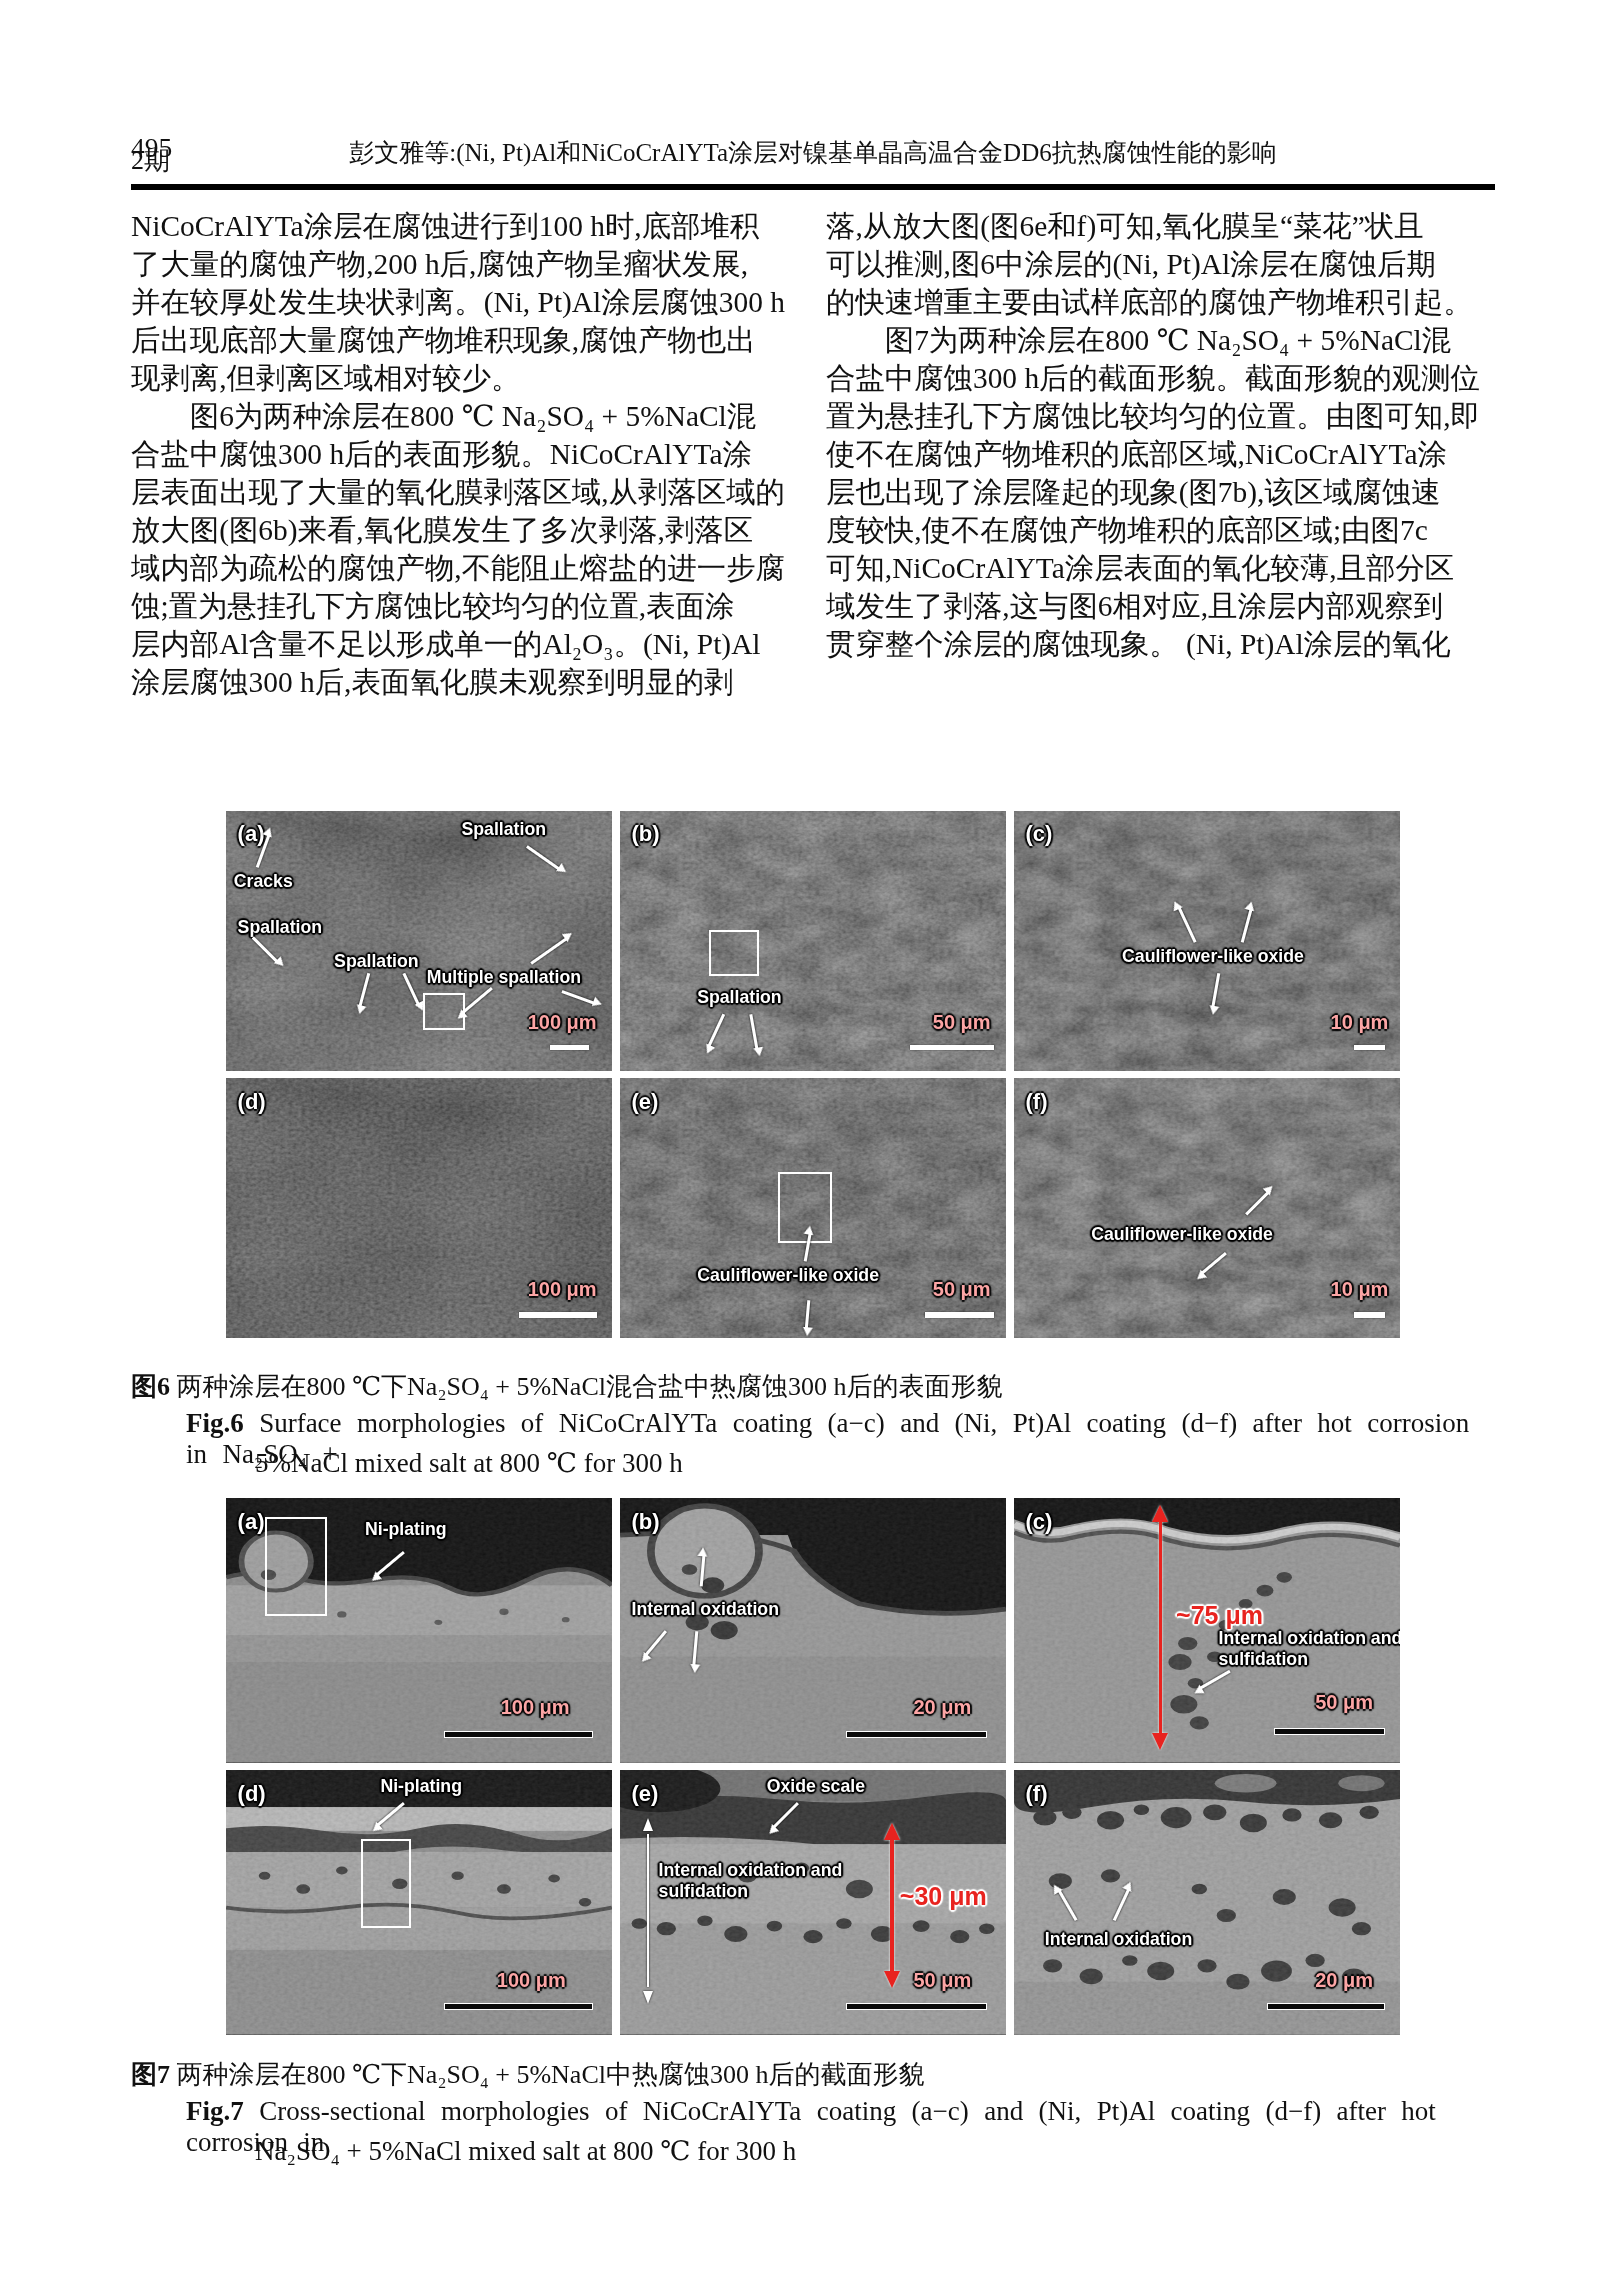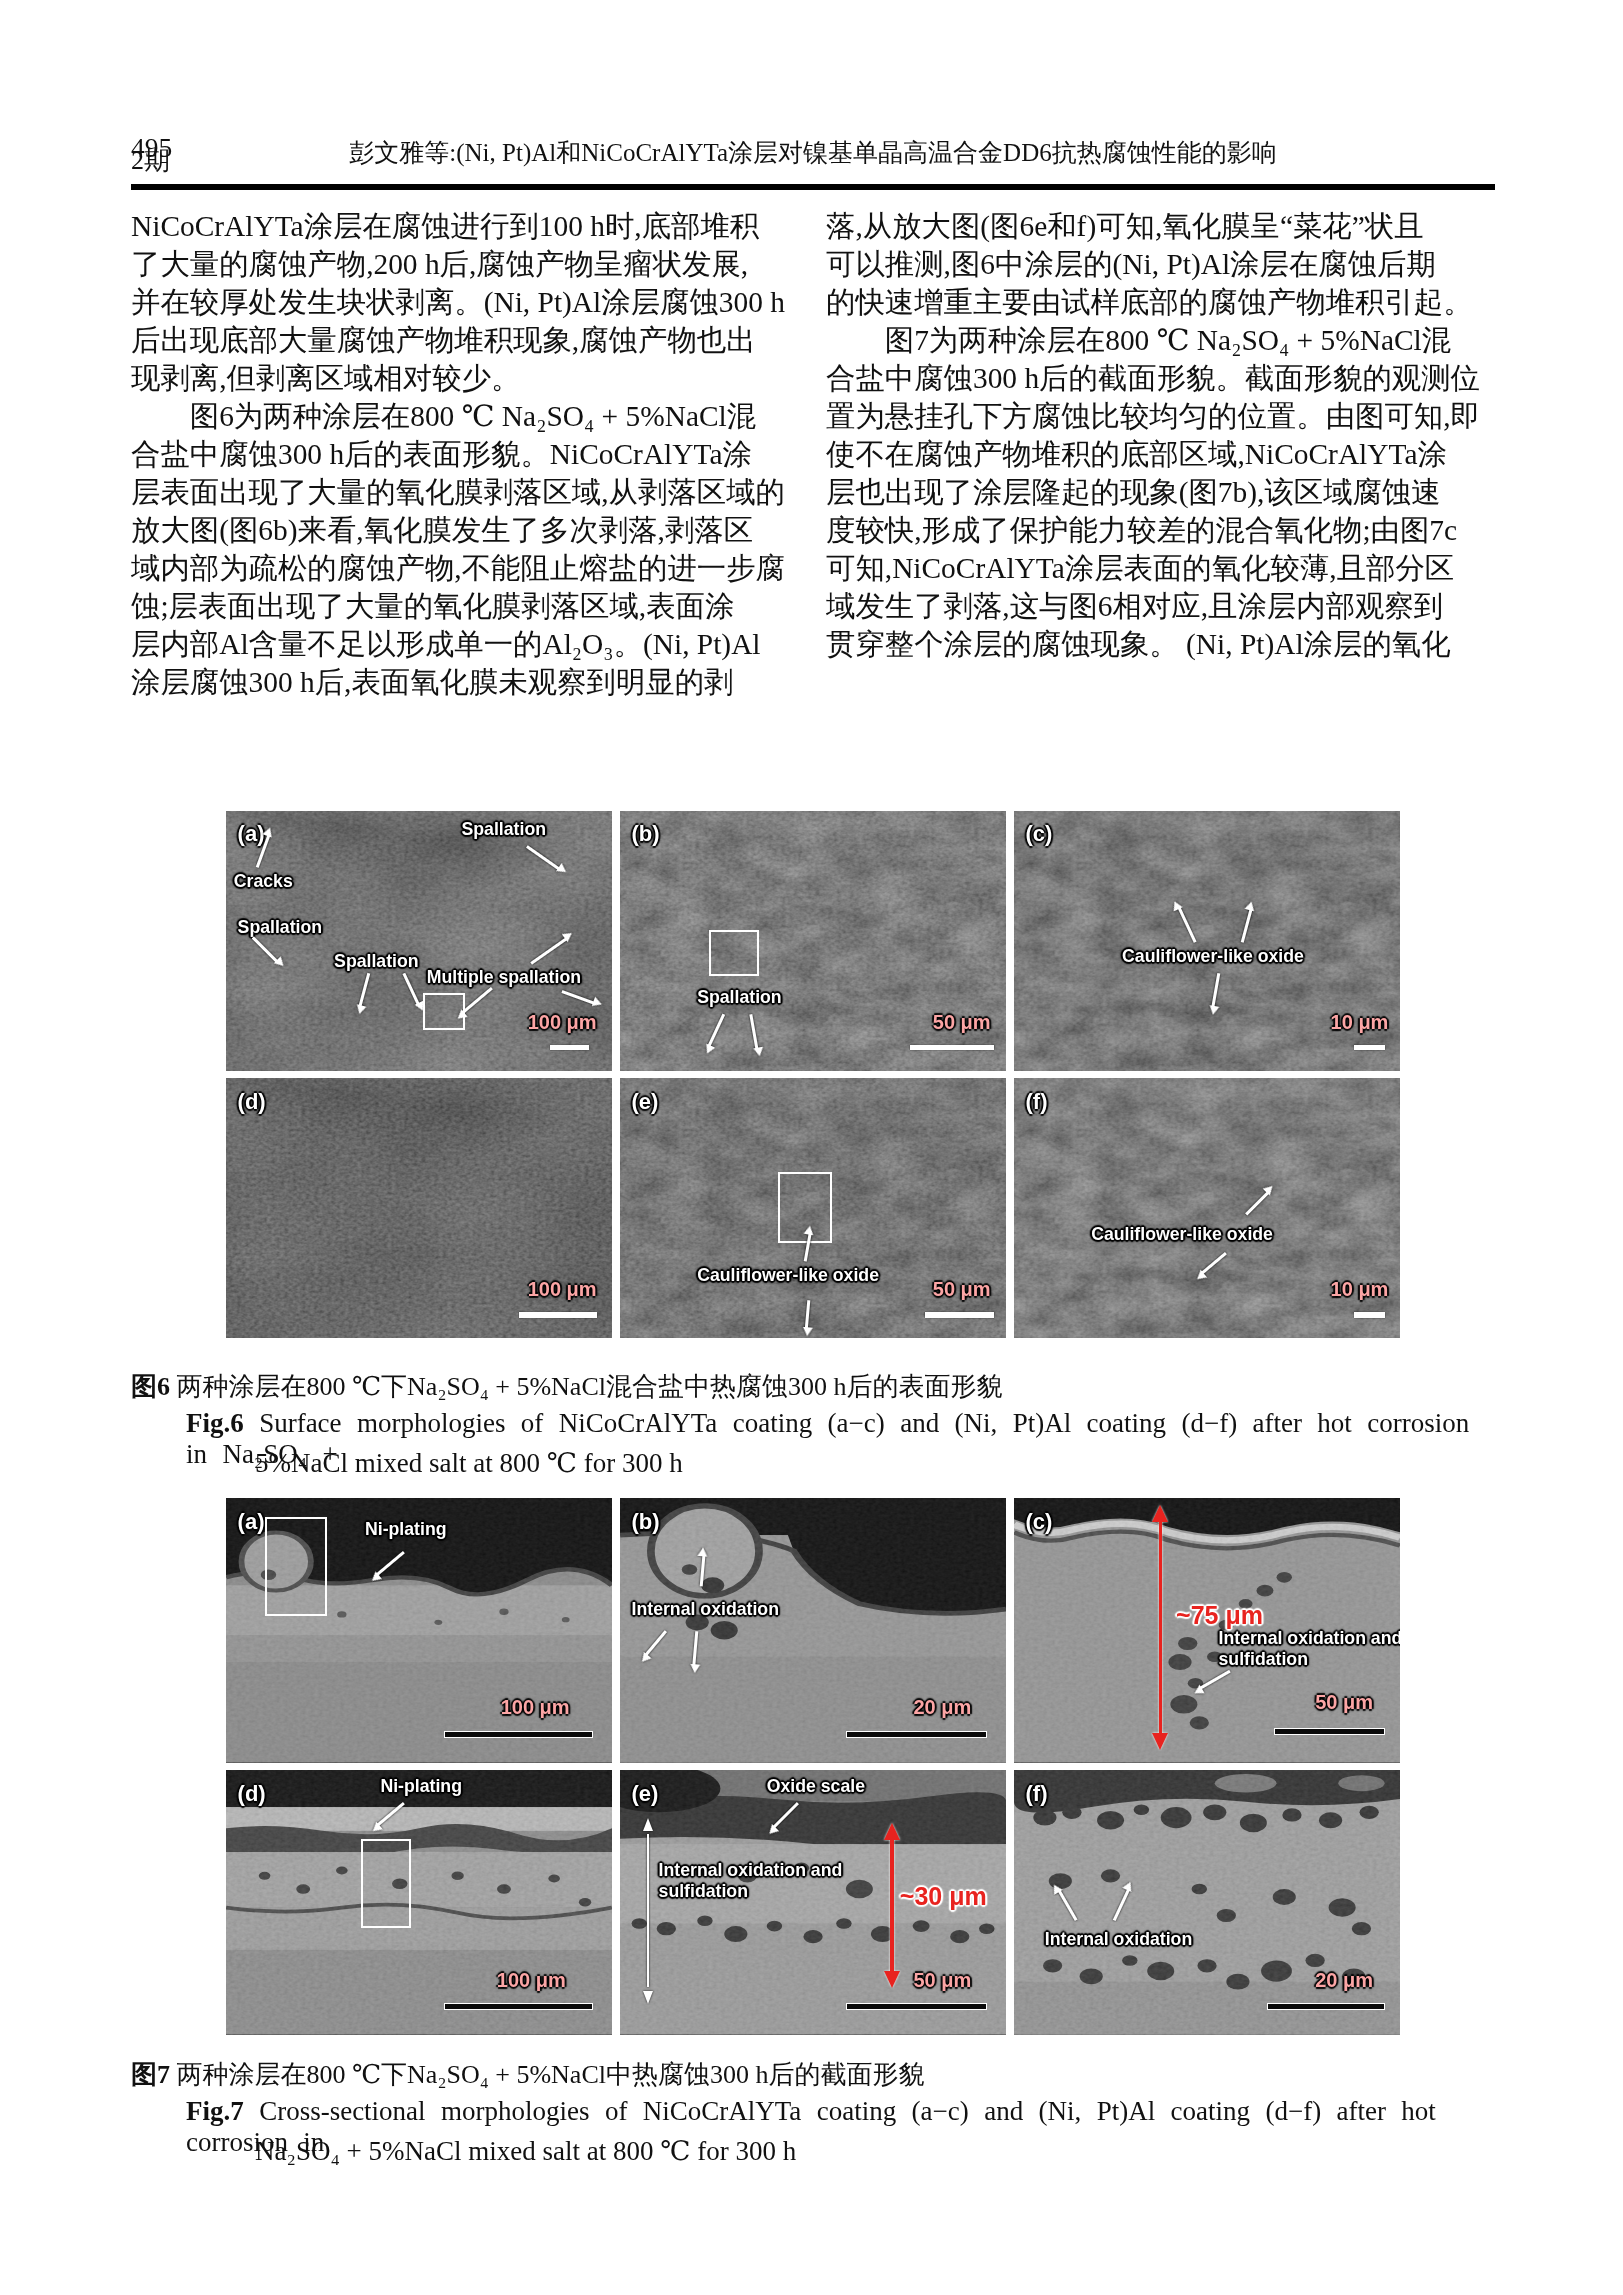--- a/index.html
+++ b/index.html
@@ -113,35 +113,35 @@
     <div class="tline">NiCoCrAlYTa涂层在腐蚀进行到100 h时,底部堆积</div>
     <div class="tline">了大量的腐蚀产物,200 h后,腐蚀产物呈瘤状发展,</div>
     <div class="tline">并在较厚处发生块状剥离。(Ni, Pt)Al涂层腐蚀300 h</div>
     <div class="tline">后出现底部大量腐蚀产物堆积现象,腐蚀产物也出</div>
     <div class="tline">现剥离,但剥离区域相对较少。</div>
     <div class="tline">　　图6为两种涂层在800 ℃ Na₂SO₄ + 5%NaCl混</div>
     <div class="tline">合盐中腐蚀300 h后的表面形貌。NiCoCrAlYTa涂</div>
     <div class="tline">层表面出现了大量的氧化膜剥落区域,从剥落区域的</div>
     <div class="tline">放大图(图6b)来看,氧化膜发生了多次剥落,剥落区</div>
     <div class="tline">域内部为疏松的腐蚀产物,不能阻止熔盐的进一步腐</div>
-    <div class="tline">蚀;层表面出现了大量的氧化膜剥落区域,表面涂</div>
+    <div class="tline">蚀;置为悬挂孔下方腐蚀比较均匀的位置,表面涂</div>
     <div class="tline">层内部Al含量不足以形成单一的Al₂O₃。(Ni, Pt)Al</div>
     <div class="tline">涂层腐蚀300 h后,表面氧化膜未观察到明显的剥</div>
   </div>
 
   <div class="col col-right">
     <div class="tline">落,从放大图(图6e和f)可知,氧化膜呈“菜花”状且</div>
     <div class="tline">可以推测,图6中涂层的(Ni, Pt)Al涂层在腐蚀后期</div>
     <div class="tline">的快速增重主要由试样底部的腐蚀产物堆积引起。</div>
     <div class="tline">　　图7为两种涂层在800 ℃ Na₂SO₄ + 5%NaCl混</div>
     <div class="tline">合盐中腐蚀300 h后的截面形貌。截面形貌的观测位</div>
     <div class="tline">置为悬挂孔下方腐蚀比较均匀的位置。由图可知,即</div>
     <div class="tline">使不在腐蚀产物堆积的底部区域,NiCoCrAlYTa涂</div>
     <div class="tline">层也出现了涂层隆起的现象(图7b),该区域腐蚀速</div>
-    <div class="tline">度较快,形成了保护能力较差的混合氧化物;由图7c</div>
+    <div class="tline">度较快,使不在腐蚀产物堆积的底部区域;由图7c</div>
     <div class="tline">可知,NiCoCrAlYTa涂层表面的氧化较薄,且部分区</div>
     <div class="tline">域发生了剥落,这与图6相对应,且涂层内部观察到</div>
     <div class="tline">贯穿整个涂层的腐蚀现象。 (Ni, Pt)Al涂层的氧化</div>
   </div>
 
   <div id="fig6" class="fig">
 
     <div class="panel">
       <svg class="scene" viewBox="0 0 100 100" preserveAspectRatio="none">
         <rect x="0" y="0" width="100" height="100" fill="#242424"></rect>

